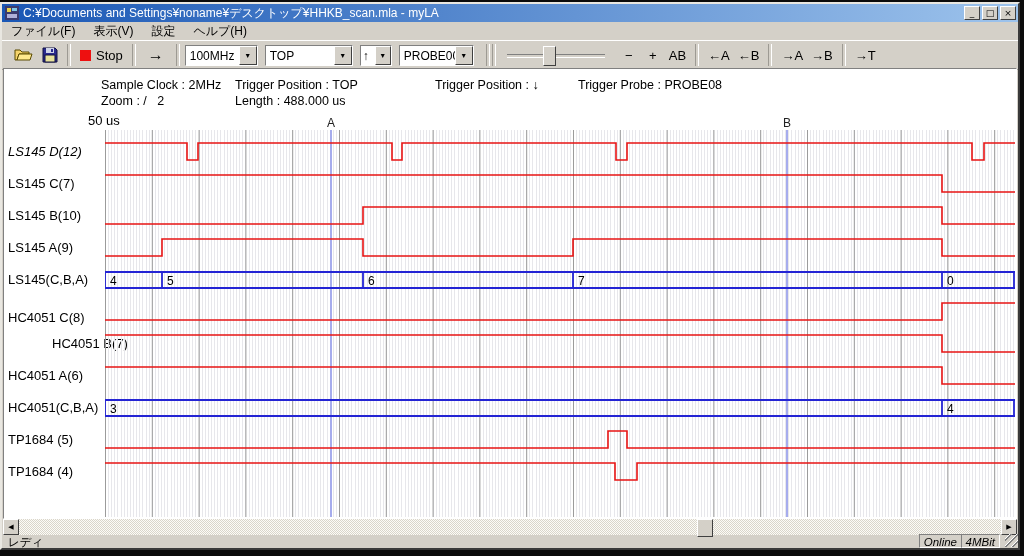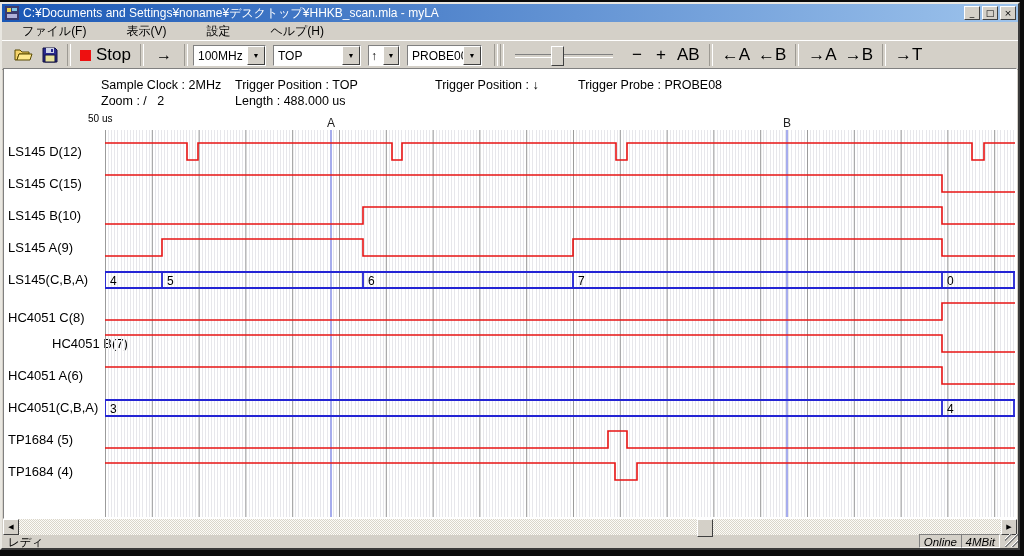--- a/index.html
+++ b/index.html
@@ -10,43 +10,43 @@
   .titlebar{position:absolute;left:0;top:0;right:0;height:18px;
     background:linear-gradient(to right,#1a57b5,#9dc3ec);display:flex;align-items:center;padding:0 2px;}
   .app-icon{width:14px;height:14px;margin:0 4px 0 1px;flex:0 0 auto;}
   .title-text{color:#fff;font-size:12px;white-space:nowrap;overflow:hidden;flex:1;letter-spacing:0;}
   .win-buttons{display:flex;gap:2px;margin-left:4px;}
   .winbtn{width:16px;height:14px;background:#d4d0c8;border:1px solid;border-color:#fff #404040 #404040 #fff;
     font-size:9px;line-height:11px;text-align:center;padding:0;color:#000;font-family:"DejaVu Sans",sans-serif;}
   
   .menubar{position:absolute;left:0;top:18px;right:0;height:18px;display:flex;align-items:center;
     font-size:12px;color:#000;}
-  .menu-item{padding:2px 20px;white-space:nowrap;}
+  .menu-item{padding:2px 9px;white-space:nowrap;}
   
   .toolbar{position:absolute;left:0;top:36px;right:0;height:28px;border-top:1px solid #fff;
     border-bottom:1px solid #9d9a93;display:flex;align-items:center;padding-left:8px;}
   .tbtn{height:24px;min-width:24px;background:transparent;border:1px solid transparent;display:flex;
-    align-items:center;justify-content:center;font-size:17px;color:#000;padding:0 3px;white-space:nowrap;}
+    align-items:center;justify-content:center;font-size:13px;color:#000;padding:0 3px;white-space:nowrap;}
   .tsep{width:2px;height:22px;border-left:1px solid #9d9a93;border-right:1px solid #fff;margin:0 5px;}
   .stop-square{width:11px;height:11px;background:#ee1010;display:inline-block;margin-right:5px;}
   .run-glyph{font-size:16px;font-weight:bold;}
   .combo{height:21px;display:flex;align-items:stretch;border:1px solid;border-color:#808080 #fff #fff #808080;
     background:#fff;box-sizing:border-box;margin-right:7px;}
   .combo-value{font-size:12px;padding:3px 12px 0 4px;color:#000;white-space:nowrap;flex:1;overflow:hidden;}
   .combo-arrow{width:16px;background:#d4d0c8;border:1px solid;border-color:#fff #404040 #404040 #fff;
     font-size:7px;color:#000;display:flex;align-items:center;justify-content:center;}
   .slider{position:relative;width:98px;height:22px;margin:0 12px 0 6px;}
   .slider-track{position:absolute;left:0;right:0;top:10px;height:2px;border-top:1px solid #808080;border-bottom:1px solid #fff;}
   .slider-thumb{position:absolute;left:36px;top:2px;width:11px;height:18px;background:#d4d0c8;
     border:1px solid;border-color:#fff #404040 #404040 #fff;}
   
   .content{position:absolute;left:1px;top:64px;width:1014px;height:451px;box-sizing:border-box;background:#fff;
     border:1px solid;border-color:#808080 #fff #fff #808080;}
   .info-text{position:absolute;font-size:12.5px;color:#000;white-space:pre;}
-  .timebase{position:absolute;left:84px;top:44px;font-size:10px;color:#000;}
+  .timebase{position:absolute;left:84px;top:44px;font-size:13px;color:#000;}
   .plot-wrap{position:absolute;left:101px;top:61px;width:910px;height:387px;
     background:repeating-linear-gradient(to right,#e7e7eb 0,#e7e7eb 1px,transparent 1px,transparent 3.12px);}
   .plot-wrap svg{position:absolute;left:0;top:0;}
   .marker-label{position:absolute;top:47px;font-size:12px;color:#222;transform:translateX(-50%);}
   .channel-label{position:absolute;left:4px;width:96px;height:16px;font-size:13px;color:#000;white-space:nowrap;}
   
   .hscroll{position:absolute;left:1px;top:515px;width:1014px;height:16px;
     background-color:#d9d5ca;background-image:linear-gradient(45deg,#fcfbf7 25%,transparent 25%,transparent 75%,#fcfbf7 75%),
     linear-gradient(45deg,#fcfbf7 25%,transparent 25%,transparent 75%,#fcfbf7 75%);
     background-size:2px 2px;background-position:0 0,1px 1px;}
@@ -151,22 +151,22 @@
 
   <div class="content">
     <span class="info-text" style="left:97px;top:9px">Sample Clock : 2MHz</span>
     <span class="info-text" style="left:231px;top:9px">Trigger Position : TOP</span>
     <span class="info-text" style="left:431px;top:9px">Trigger Position : ↓</span>
     <span class="info-text" style="left:574px;top:9px">Trigger Probe : PROBE08</span>
     <span class="info-text" style="left:97px;top:25px">Zoom : /   2</span>
     <span class="info-text" style="left:231px;top:25px">Length : 488.000 us</span>
     <span class="timebase">50 us</span>
     <div id="channel-labels">
-        <div class="channel-label" style="top: 75px;">LS145 D(12)</div>
-        <div class="channel-label" style="top: 107px;">LS145 C(15)</div>
+        <div class="channel-label" style="top: 75px; font-style: italic;">LS145 D(12)</div>
+        <div class="channel-label" style="top: 107px;">LS145 C(7)</div>
         <div class="channel-label" style="top: 139px;">LS145 B(10)</div>
         <div class="channel-label" style="top: 171px;">LS145 A(9)</div>
         <div class="channel-label" style="top: 203px;">LS145(C,B,A)</div>
         <div class="channel-label" style="top: 235px; margin-top: 6px;">HC4051 C(8)</div>
         <div class="channel-label" style="top: 267px; margin-left: 44px;">HC4051 B(7)</div>
         <div class="channel-label" style="top: 299px;">HC4051 A(6)</div>
         <div class="channel-label" style="top: 331px;">HC4051(C,B,A)</div>
         <div class="channel-label" style="top: 363px;">TP1684 (5)</div>
         <div class="channel-label" style="top: 395px;">TP1684 (4)</div>
       </div>

